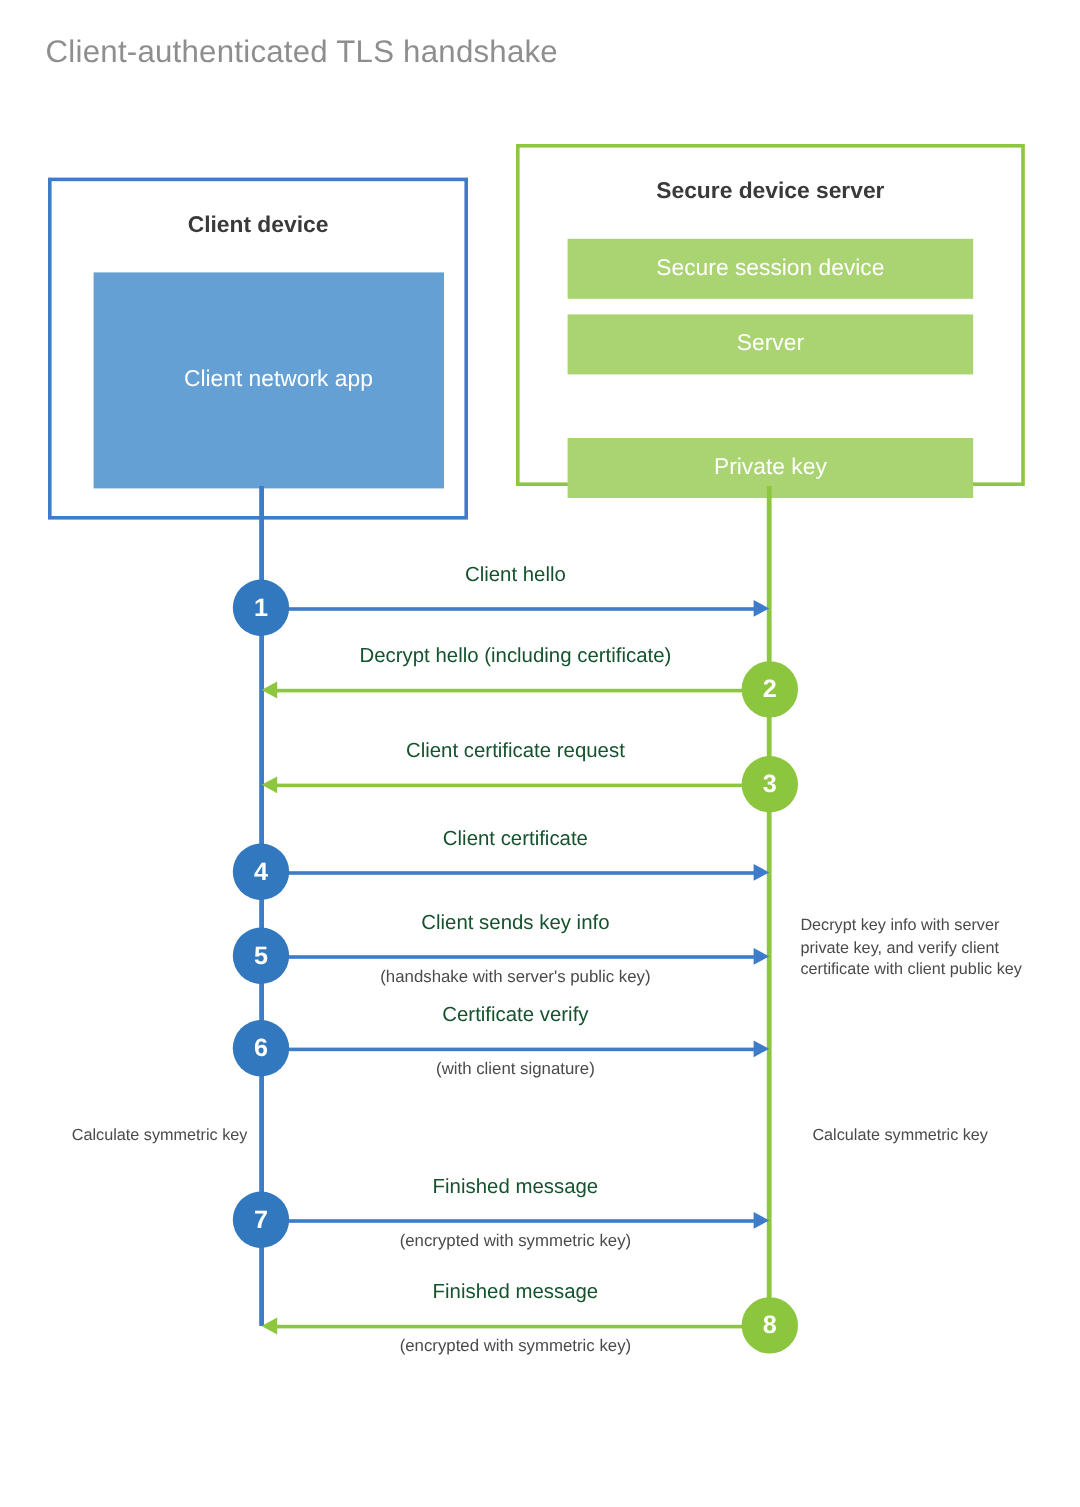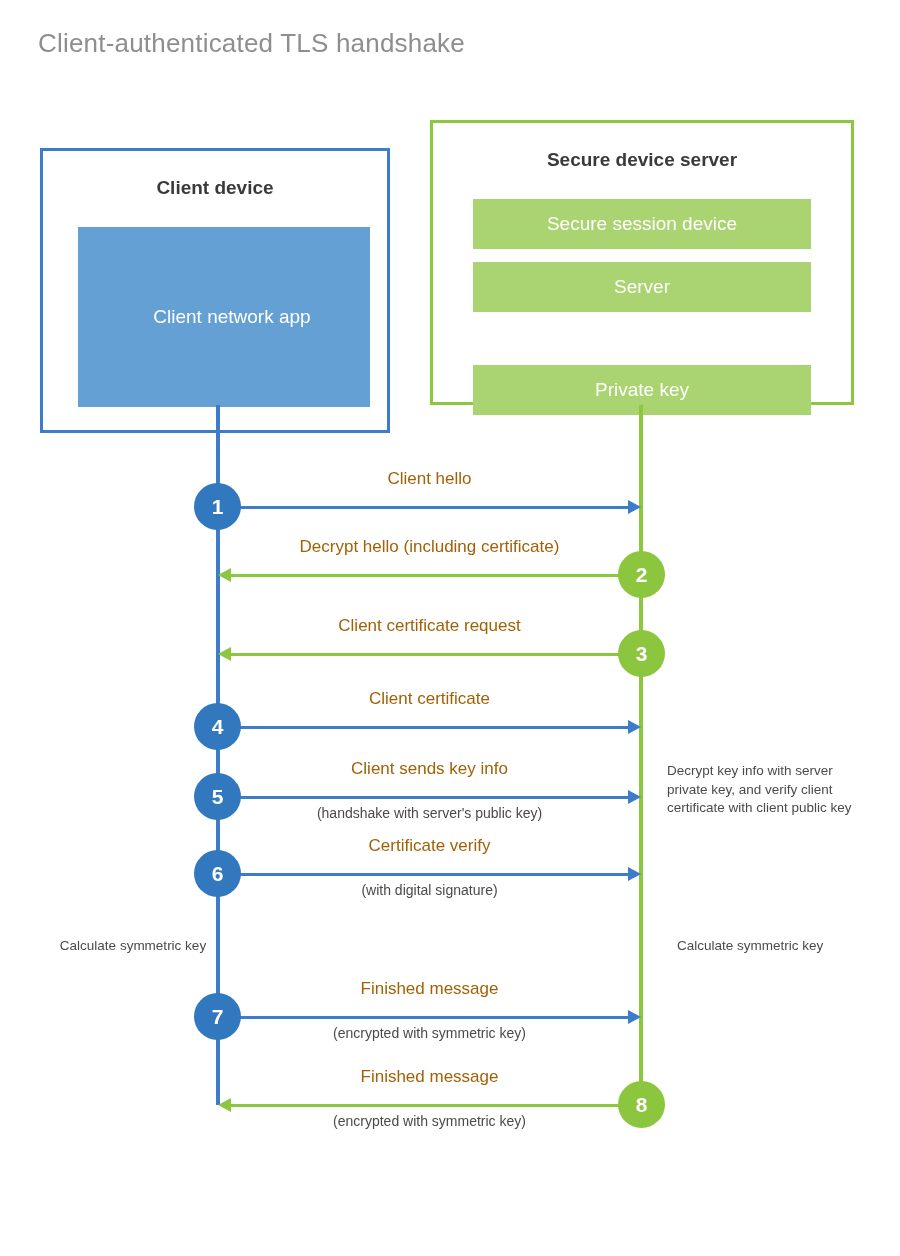--- a/index.html
+++ b/index.html
@@ -143,21 +143,21 @@
   }
   .arrowhead.right.blue { border-left: 13px solid #3d7cc9; }
   .arrowhead.left.green { border-right: 13px solid #8dc63f; }
 
   .msg-label {
     position: absolute;
     top: -38px;
     width: 460px;
     text-align: center;
     font-size: 17px;
-    color: #a16207;
+    color: #14532d;
     white-space: nowrap;
   }
   .msg-sublabel {
     position: absolute;
     top: 8px;
     width: 460px;
     text-align: center;
     font-size: 14px;
     color: #4a4a4a;
     white-space: nowrap;
@@ -257,21 +257,21 @@
         <div class="msg-line blue" style="left: 218px; width: 412px;"></div>
         <div class="arrowhead right blue" style="left: 628px;"></div>
         <div class="msg-label" style="left: 199.5px;">Client sends key info</div>
         <div class="msg-sublabel" style="left: 199.5px;">(handshake with server's public key)</div>
         <div class="step-circle blue">5</div>
       </div>
       <div class="msg" style="top: 874px;">
         <div class="msg-line blue" style="left: 218px; width: 412px;"></div>
         <div class="arrowhead right blue" style="left: 628px;"></div>
         <div class="msg-label" style="left: 199.5px;">Certificate verify</div>
-        <div class="msg-sublabel" style="left: 199.5px;">(with digital signature)</div>
+        <div class="msg-sublabel" style="left: 199.5px;">(with client signature)</div>
         <div class="step-circle blue">6</div>
       </div>
       <div class="msg" style="top: 1017px;">
         <div class="msg-line blue" style="left: 218px; width: 412px;"></div>
         <div class="arrowhead right blue" style="left: 628px;"></div>
         <div class="msg-label" style="left: 199.5px;">Finished message</div>
         <div class="msg-sublabel" style="left: 199.5px;">(encrypted with symmetric key)</div>
         <div class="step-circle blue">7</div>
       </div>
       <div class="msg" style="top: 1105px;">

